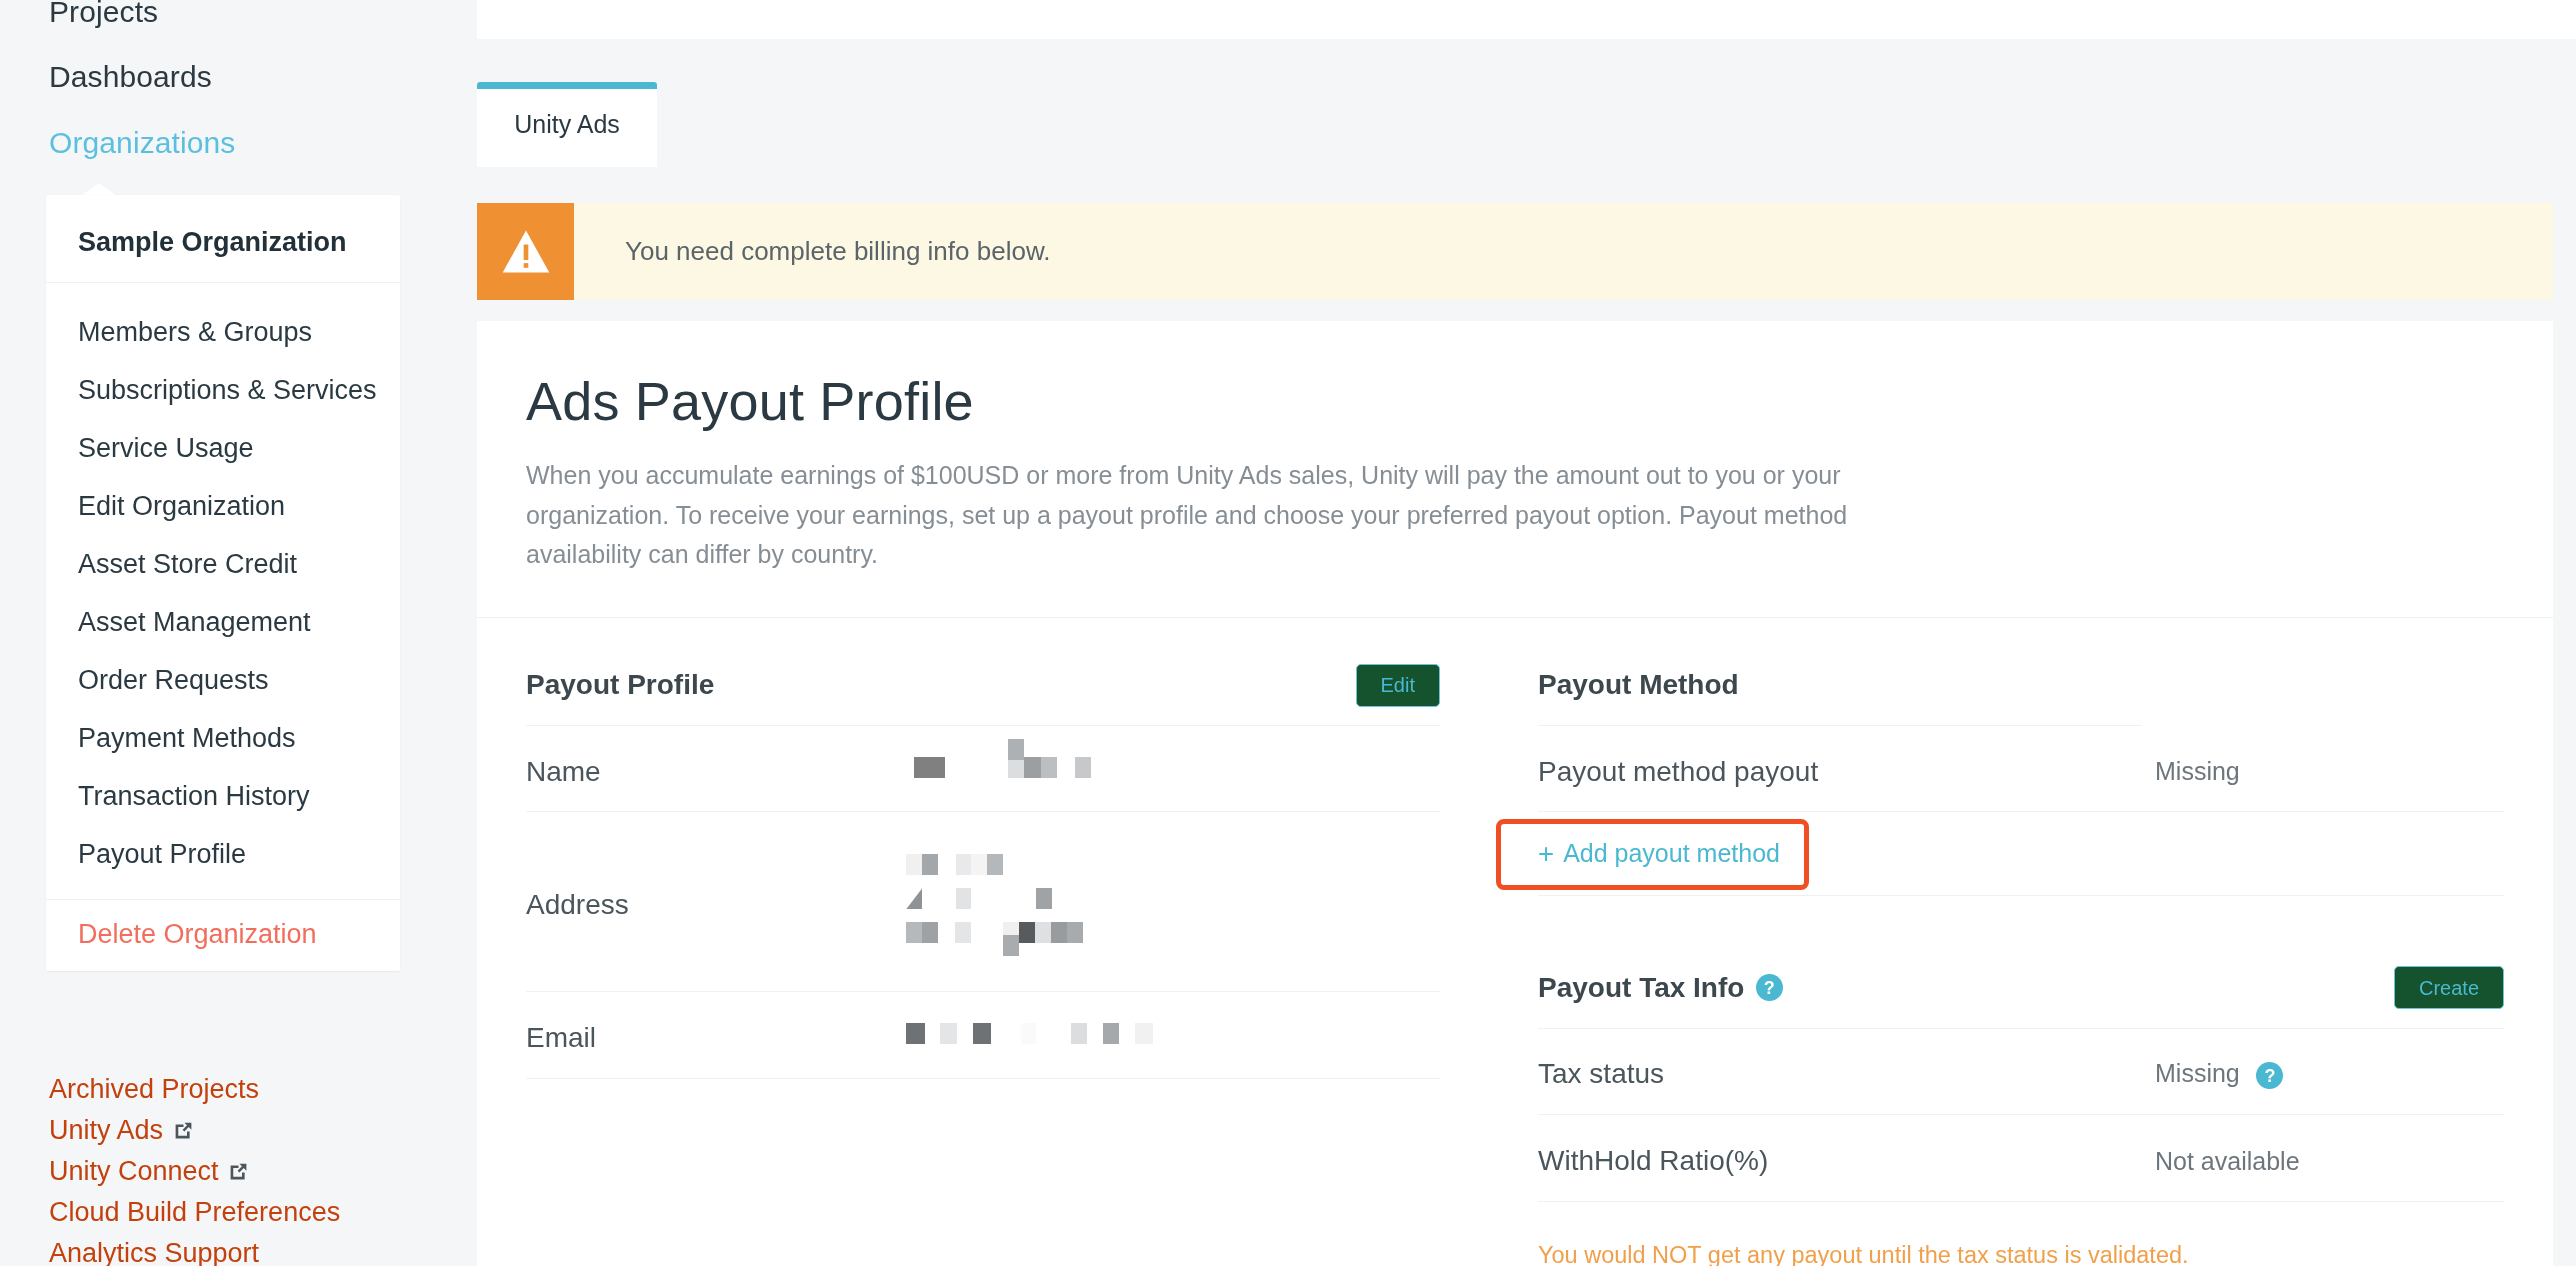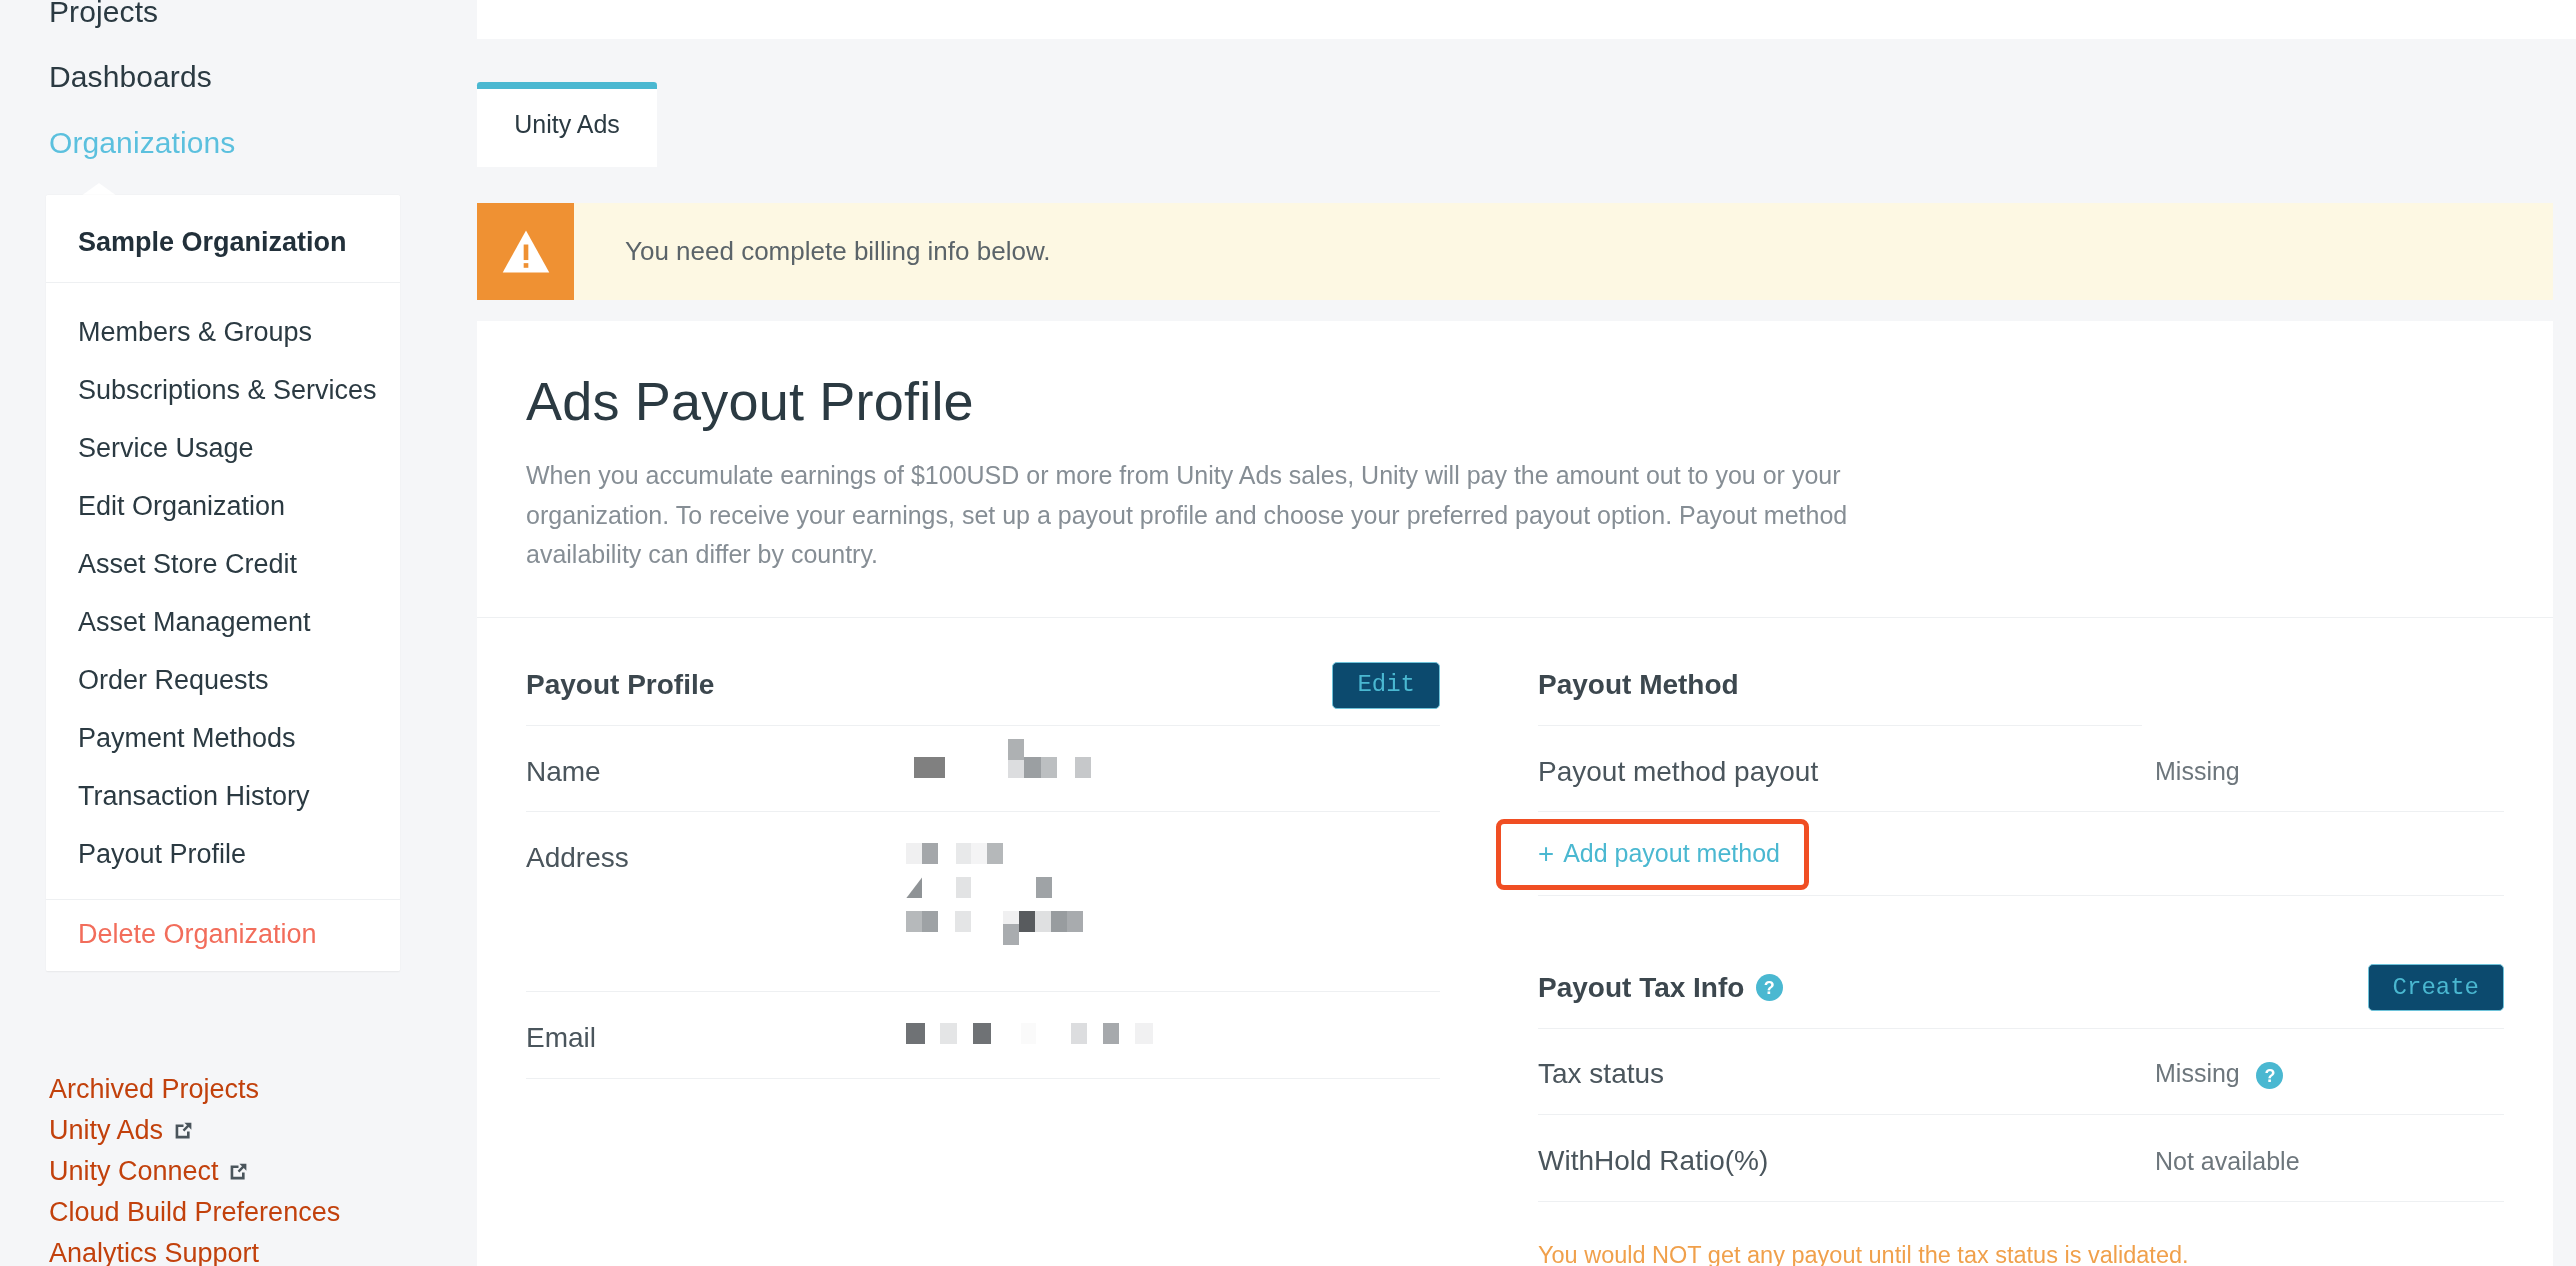--- a/index.html
+++ b/index.html
@@ -131,35 +131,35 @@
 
   .help-badge {
     display: inline-flex; align-items: center; justify-content: center;
     width: 27px; height: 27px; border-radius: 50%;
     background: #4ab8d1; color: #ffffff; font-size: 18px; font-weight: 700;
     margin-left: 11.4px; line-height: 1; cursor: pointer; flex: none;
   }
   .help-badge.inline { margin-left: 9.7px; vertical-align: middle; }
 
   .btn-outline {
-    border: 1.6px solid #6ec3da; border-radius: 4.9px; background: #0c4a6e;
-    color: #4ab8d1; font-size: 24px; font-family: Liberation Mono, monospace;
+    border: 1.6px solid #6ec3da; border-radius: 4.9px; background: #14532d;
+    color: #4ab8d1; font-size: 20px; font-family: Liberation Sans, sans-serif;
     padding: 10.5px 24px; cursor: pointer; line-height: 1; white-space: nowrap;
   }
 
   .rule { height: 0.8px; background: #eef0f2; margin-top: 11.4px; }
 
   .kv {
     display: flex; align-items: flex-start;
     border-bottom: 0.8px solid #eef0f2;
     min-height: 84px; padding: 31px 0 24px 0;
   }
   .kv-label { font-size: 28px; color: #4a555c; width: 380px; flex: none; line-height: 1.1; }
   .kv-value { font-size: 25px; color: #6d767c; line-height: 1.1; }
-  .kv.tall { min-height: 180px; }
+  .kv.tall { min-height: 180px; align-items: center; }
   .kv-right { display: flex; align-items: center; }
   .kv-right .kv-label { width: 0; flex: 1; }
   .kv-right .kv-value { width: 349px; flex: none; }
 
   
   .redact { display: block; }
   .redact .rr { display: flex; align-items: flex-start; height: 21px; }
   .redact .rr + .rr { margin-top: 13px; }
   .blk { display: inline-block; height: 21px; }
 

